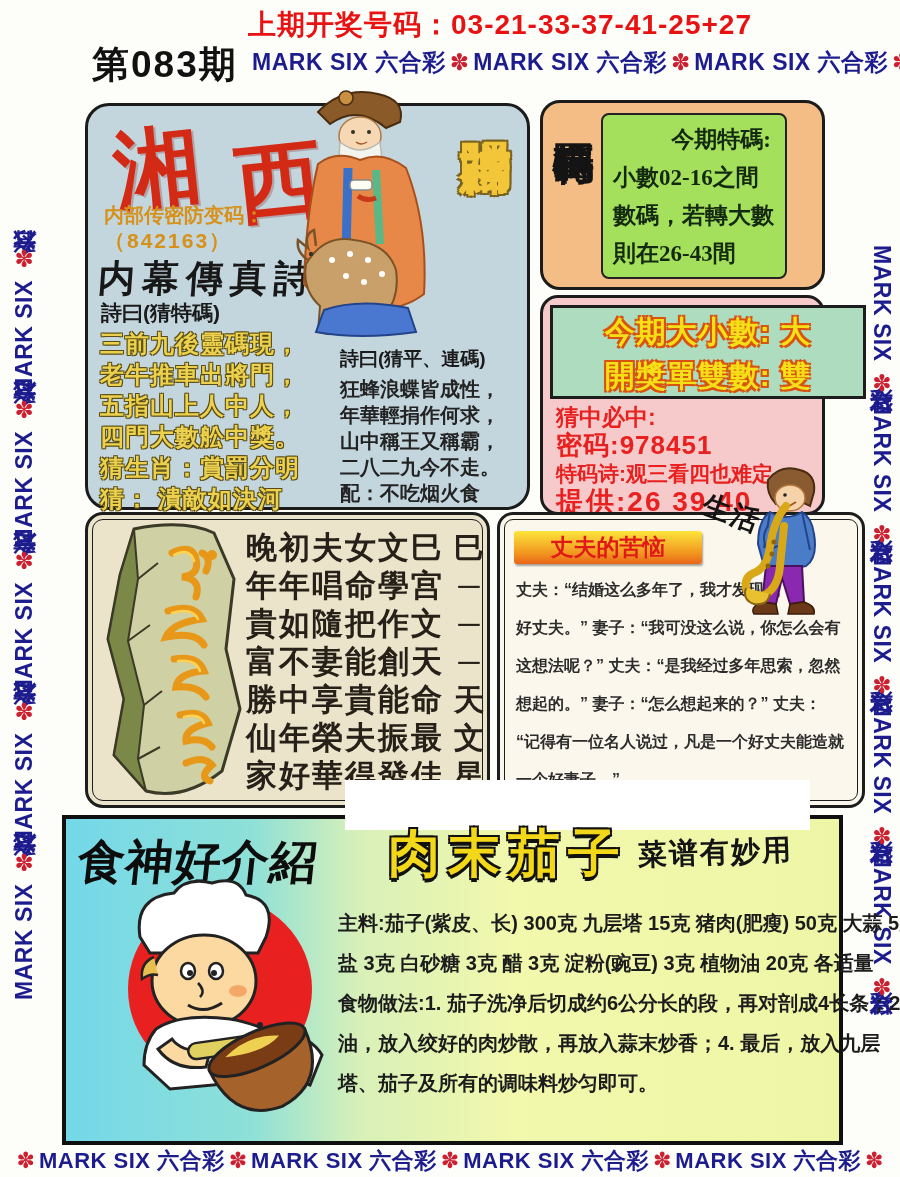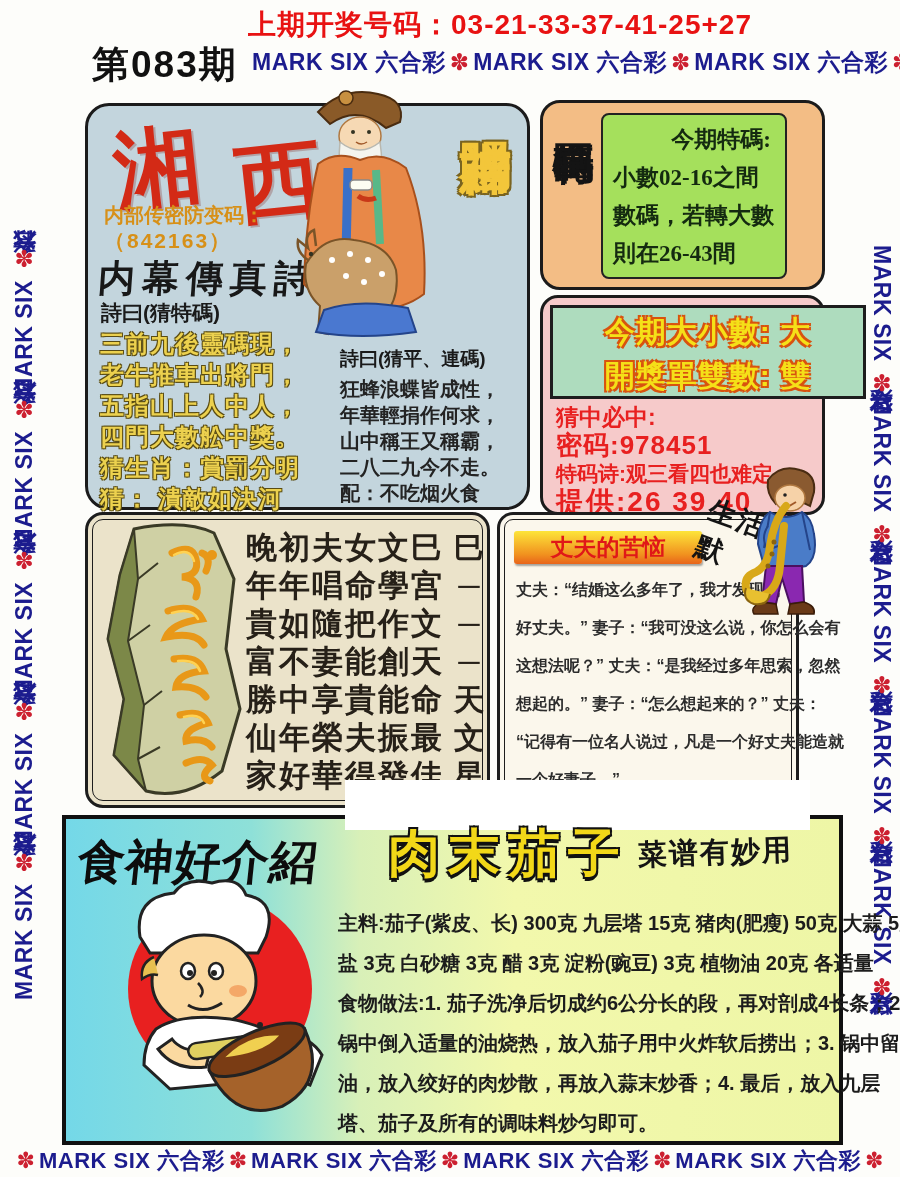--- a/index.html
+++ b/index.html
@@ -56,21 +56,21 @@
   #hit-4 { font-size:28px; line-height:29px; letter-spacing:2px; }
 
   
   #panel-tablet { left:85px; top:512px; width:405px; height:296px; background:#ebe3ca; border:3px solid #1d1d1d; border-radius:18px; outline:1px solid #1d1d1d; outline-offset:-8px; }
   #tablet-rows { left:158px; top:14px; }
   .t-row { font-size:31px; font-weight:900; color:#262018; line-height:38px; letter-spacing:2px; white-space:nowrap; }
   #tablet-side { left:364px; top:14px; width:34px; text-align:center; }
   .t-side { font-size:30px; font-weight:900; color:#262018; height:38px; line-height:38px; }
 
   
-  #panel-humor { left:497px; top:512px; width:302px; height:296px; background:#fbf7ec; border:3px solid #1d1d1d; border-radius:16px; outline:1px solid #1d1d1d; outline-offset:-8px; }
+  #panel-humor { left:497px; top:512px; width:368px; height:296px; background:#fbf7ec; border:3px solid #1d1d1d; border-radius:16px; outline:1px solid #1d1d1d; outline-offset:-8px; }
   #humor-titlebar { left:14px; top:16px; width:188px; height:33px; background:linear-gradient(180deg,#fde53a 0%,#f1931f 70%,#e8641a 100%);
     border-radius:3px; text-align:center; line-height:33px; font-size:23px; font-weight:900; color:#e01818; box-shadow:1px 2px 2px rgba(0,0,0,.35); }
   #humor-badge { left:200px; top:-10px; font-size:28px; font-weight:900; color:#141414; transform:rotate(20deg); letter-spacing:2px; }
   #joke { left:16px; top:56px; width:310px; }
   .joke-line { font-size:16px; font-weight:bold; color:#2c2c2c; line-height:38px; white-space:nowrap; }
 
   
   #panel-recipe { left:62px; top:815px; width:781px; height:330px; border:4px solid #101010;
     background:linear-gradient(90deg,#74d8e8 0%,#8ee0d8 24%,#d8f0b8 38%,#f2f8ac 58%,#eef6a6 100%); }
   #recipe-title { left:12px; top:12px; font-size:47px; font-weight:900; color:#0d0d0d; letter-spacing:1px; transform:skewX(-6deg); }
@@ -289,21 +289,20 @@
         <path d="M168 162 Q198 150 226 164 Q206 174 168 162 Z" fill="#f0d050"></path>
       </g>
       <circle cx="190" cy="146" r="3" fill="#222"></circle>
     </svg>
     <div class="abs" id="dish-title">肉末茄子</div>
     <div class="abs" id="dish-tag">菜谱有妙用</div>
     <div class="abs" id="recipe-text">
       <div class="recipe-line">主料:茄子(紫皮、长) 300克 九层塔 15克 猪肉(肥瘦) 50克 大蒜 5克</div>
       <div class="recipe-line">盐 3克 白砂糖 3克 醋 3克 淀粉(豌豆) 3克 植物油 20克 各适量</div>
       <div class="recipe-line">食物做法:1. 茄子洗净后切成约6公分长的段，再对剖成4长条；2.</div>
-      <div class="recipe-line">锅中倒入适量的油烧热，放入茄子用中火炸软后捞出；3. 锅中留</div>
       <div class="recipe-line">油，放入绞好的肉炒散，再放入蒜末炒香；4. 最后，放入九层</div>
       <div class="recipe-line">塔、茄子及所有的调味料炒匀即可。</div>
     </div>
   </div>
 
   <div class="abs" id="white-patch"></div>
 
 </div>
 
 </body></html>

